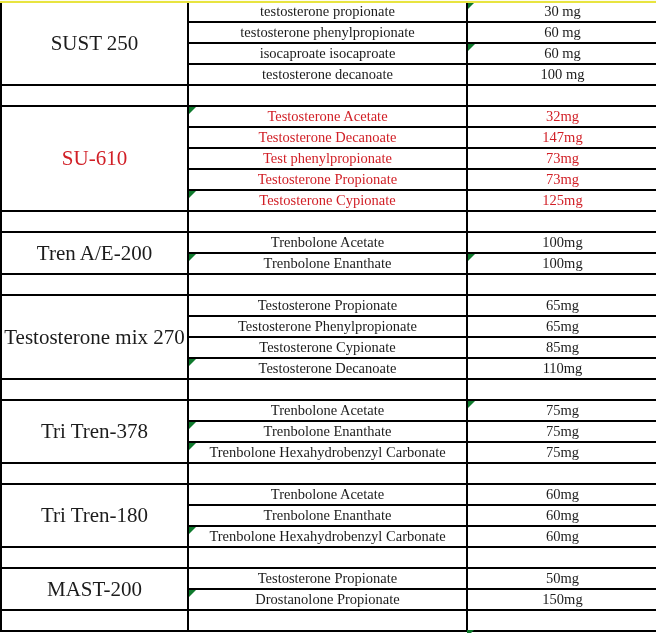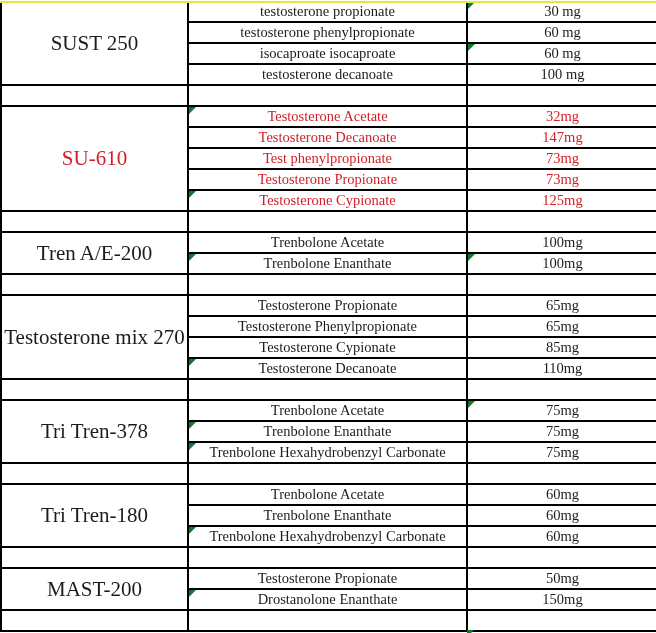--- a/index.html
+++ b/index.html
@@ -186,21 +186,21 @@
           <td></td>
           <td></td>
           <td></td>
         </tr>
         <tr>
           <td class="product" rowspan="2"><span>MAST-200</span></td>
           <td><span>Testosterone Propionate</span></td>
           <td><span>50mg</span></td>
         </tr>
         <tr>
-          <td><i class="marker"></i><span>Drostanolone Enanthate</span></td>
+          <td><i class="marker"></i><span>Drostanolone Propionate</span></td>
           <td><span>150mg</span></td>
         </tr>
         <tr>
           <td></td>
           <td></td>
           <td></td>
         </tr>
       </tbody>
   </table>
   <div class="bottom-marker" id="bottom-marker" style="display: block;"></div>

